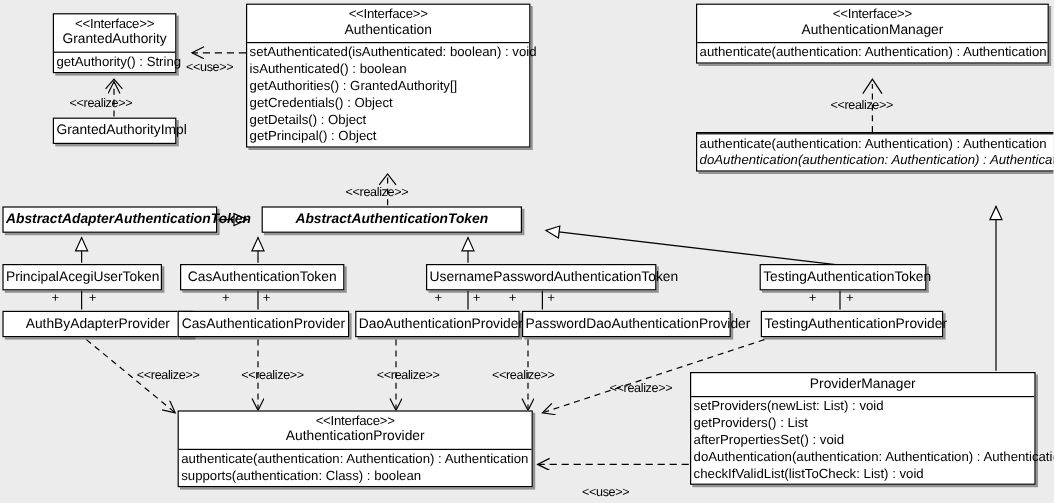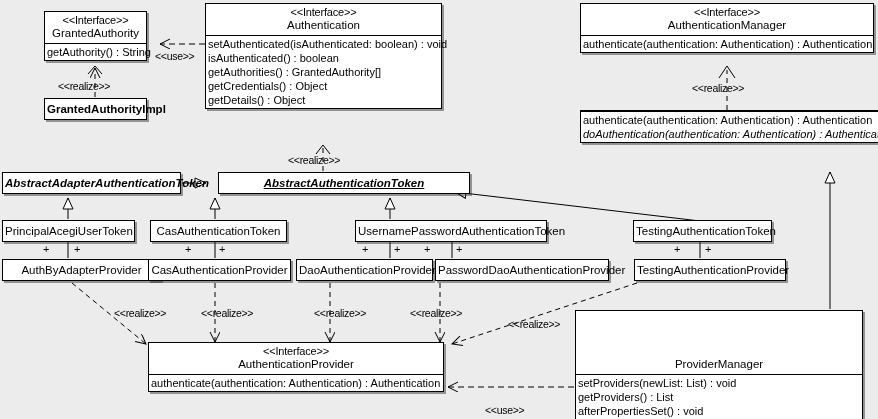--- a/index.html
+++ b/index.html
@@ -162,35 +162,36 @@
   <div class="uml" style="left:44px; top:11px; width:103px;">
     <div class="hdr">
       <span class="stereo">&lt;&lt;Interface&gt;&gt;</span>
       <span class="cname">GrantedAuthority</span>
     </div>
     <div class="members">
       <div class="m">getAuthority() : String</div>
     </div>
   </div>
 
-  <div class="uml" style="left:44px; top:98px; width:103px;font-weight:bold;">
+  <div class="uml" style="left:44px; top:98px; width:103px;">
     <div class="simple">GrantedAuthorityImpl</div>
   </div>
 
   <div class="uml" style="left:205px; top:3px; width:237px;">
     <div class="hdr">
       <span class="stereo">&lt;&lt;Interface&gt;&gt;</span>
       <span class="cname">Authentication</span>
     </div>
     <div class="members">
       <div class="m">setAuthenticated(isAuthenticated: boolean) : void</div>
       <div class="m">isAuthenticated() : boolean</div>
       <div class="m">getAuthorities() : GrantedAuthority[]</div>
       <div class="m">getCredentials() : Object</div>
       <div class="m">getDetails() : Object</div>
+      <div class="m">getPrincipal() : Object</div>
     </div>
   </div>
 
   <div class="uml" style="left:580px; top:3px; width:294px;">
     <div class="hdr">
       <span class="stereo">&lt;&lt;Interface&gt;&gt;</span>
       <span class="cname">AuthenticationManager</span>
     </div>
     <div class="members">
       <div class="m">authenticate(authentication: Authentication) : Authentication</div>
@@ -201,21 +202,21 @@
     <div class="members">
       <div class="m">authenticate(authentication: Authentication) : Authentication</div>
       <div class="m abstract">doAuthentication(authentication: Authentication) : Authentication</div>
     </div>
   </div>
 
   <div class="uml" style="left:2px; top:172px; width:179px;">
     <div class="simple abstract">AbstractAdapterAuthenticationToken</div>
   </div>
 
-  <div class="uml" style="left:218px; top:172px; width:252px;text-decoration:underline;">
+  <div class="uml" style="left:218px; top:172px; width:217px;">
     <div class="simple abstract">AbstractAuthenticationToken</div>
   </div>
 
   <div class="uml" style="left:2px; top:220px; width:133px;">
     <div class="simple">PrincipalAcegiUserToken</div>
   </div>
 
   <div class="uml" style="left:150px; top:220px; width:137px;">
     <div class="simple">CasAuthenticationToken</div>
   </div>
@@ -248,25 +249,26 @@
     <div class="simple">PasswordDaoAuthenticationProvider</div>
   </div>
 
   <div class="uml" style="left:148px; top:342px; width:296px;">
     <div class="hdr">
       <span class="stereo">&lt;&lt;Interface&gt;&gt;</span>
       <span class="cname">AuthenticationProvider</span>
     </div>
     <div class="members">
       <div class="m">authenticate(authentication: Authentication) : Authentication</div>
+      <div class="m">supports(authentication: Class) : boolean</div>
     </div>
   </div>
 
   <div class="uml" style="left:575px; top:310px; width:288px;">
-    <div class="hdr" style="padding-top:3px;margin-top:44px;">
+    <div class="hdr" style="padding-top:3px;">
       <span class="cname">ProviderManager</span>
     </div>
     <div class="members">
       <div class="m">setProviders(newList: List) : void</div>
       <div class="m">getProviders() : List</div>
       <div class="m">afterPropertiesSet() : void</div>
       <div class="m">doAuthentication(authentication: Authentication) : Authentication</div>
       <div class="m">checkIfValidList(listToCheck: List) : void</div>
     </div>
   </div>

